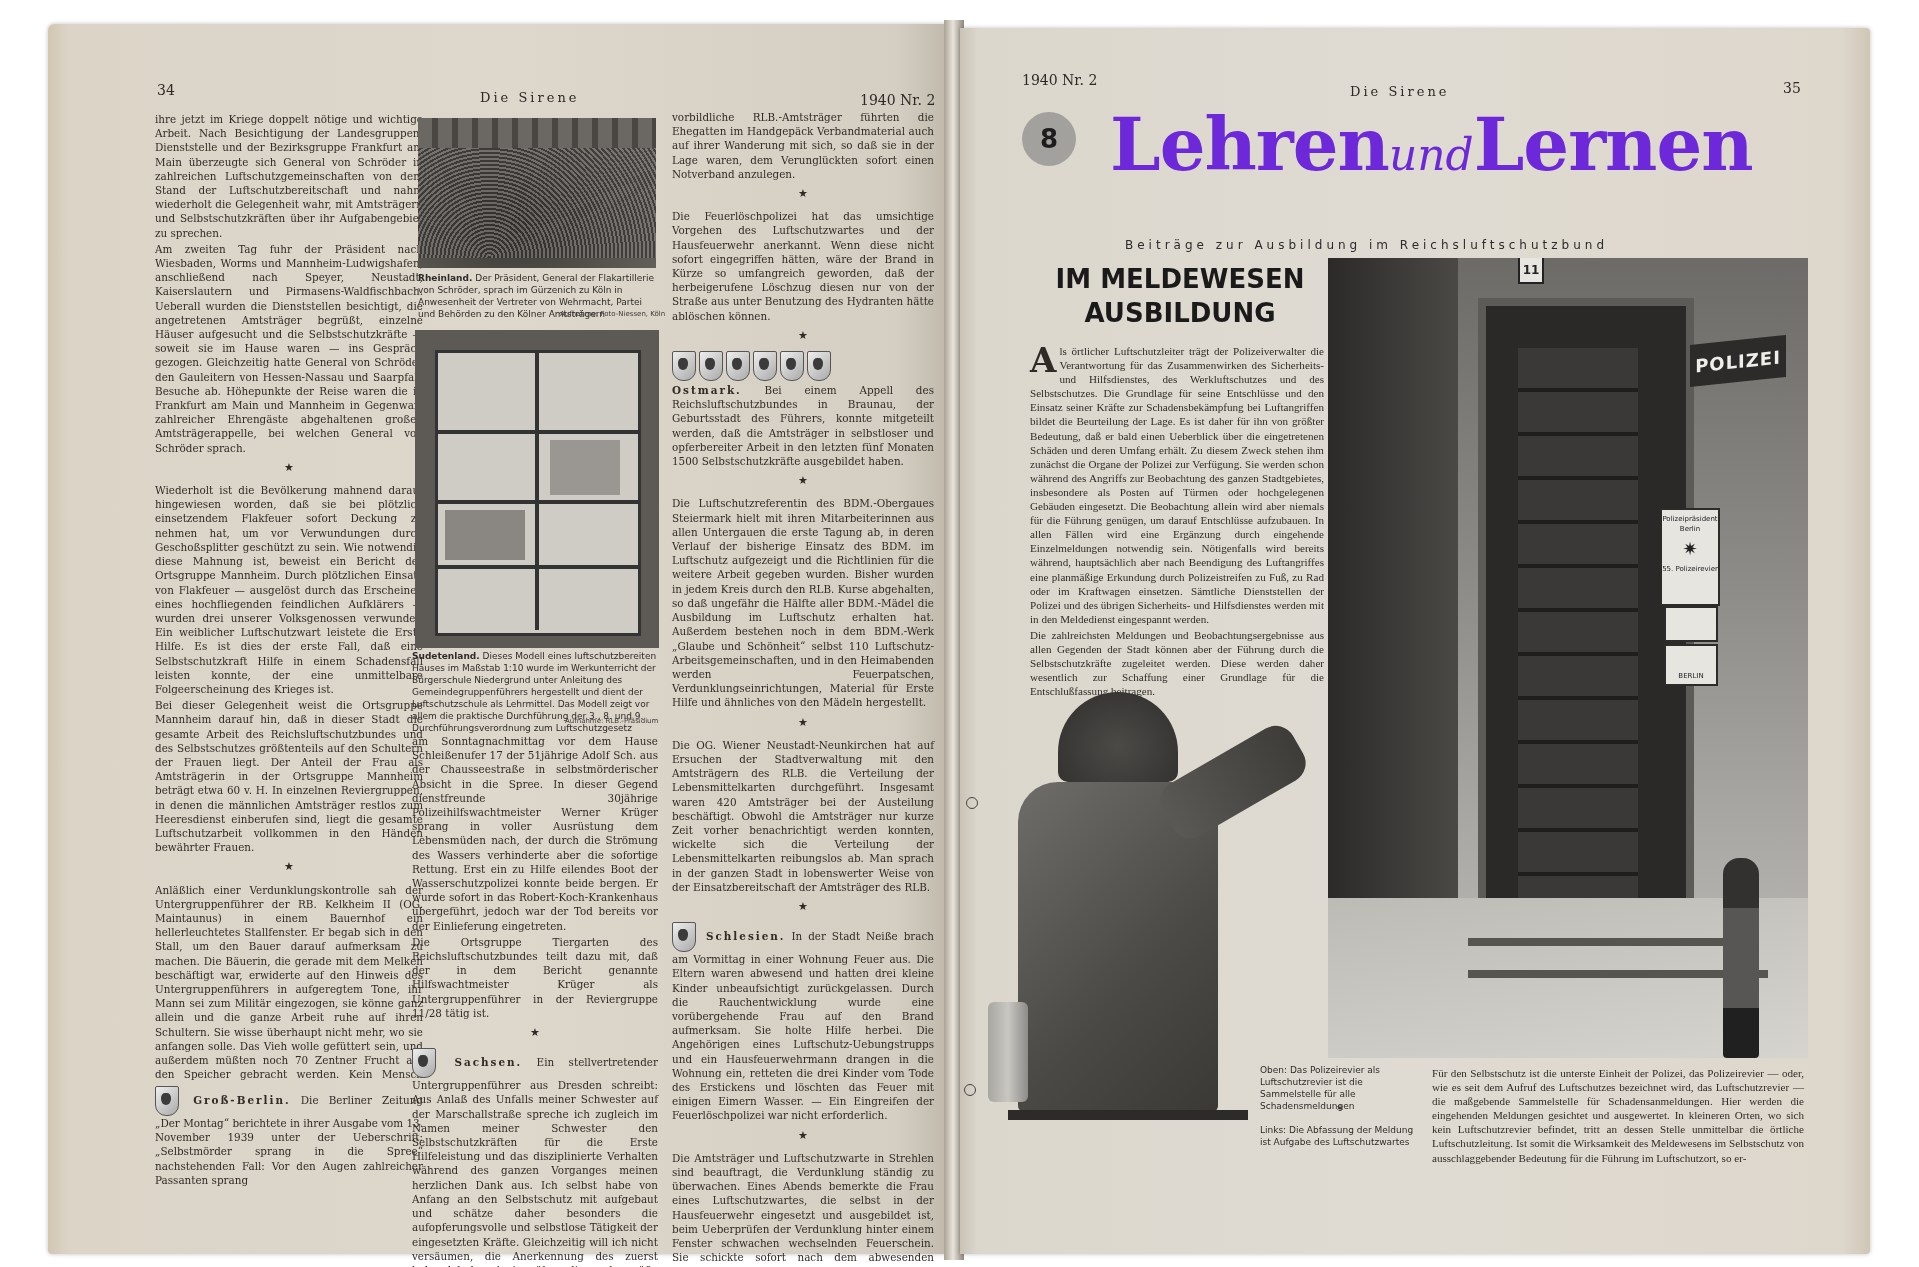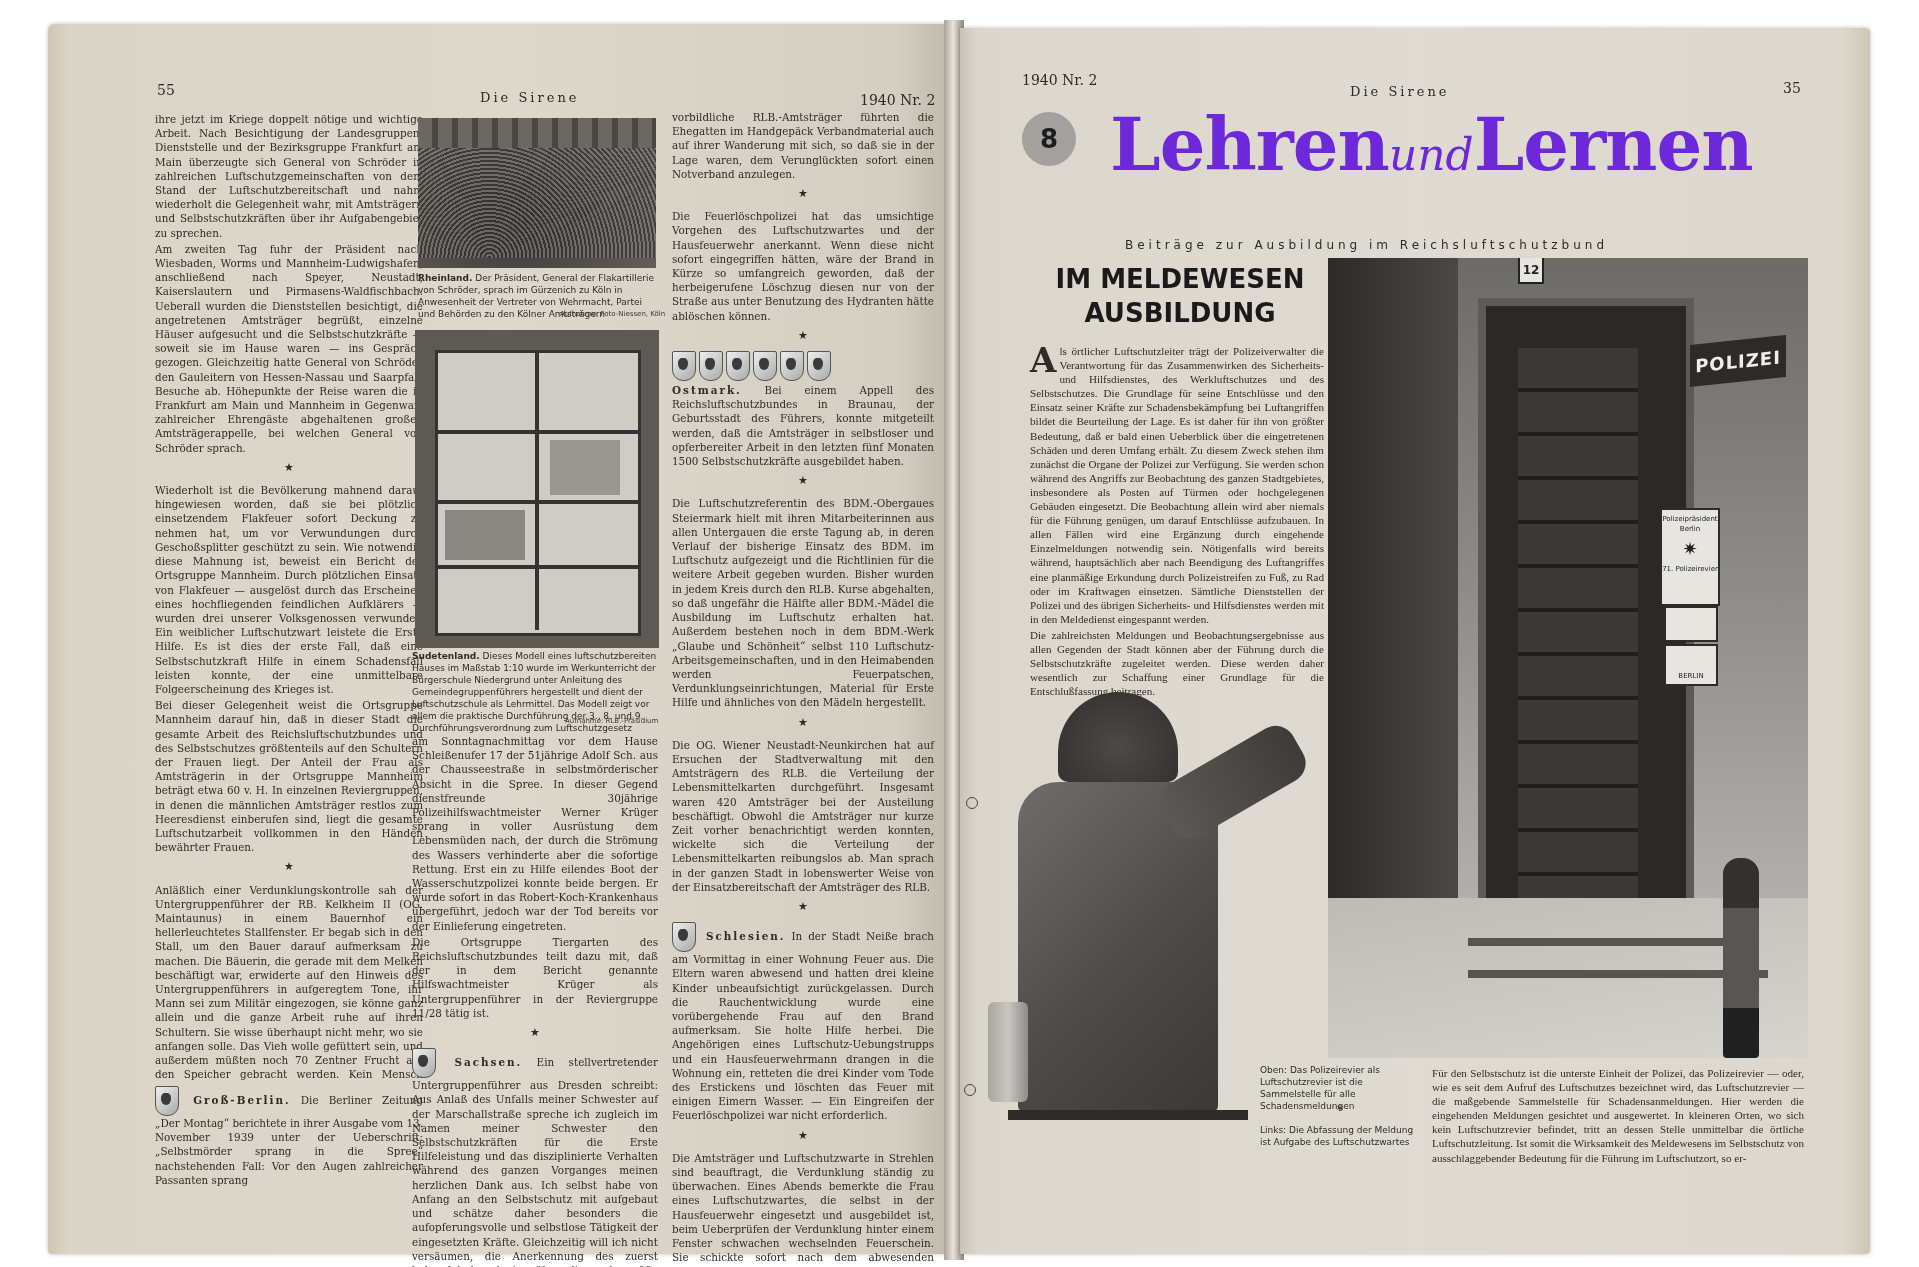--- a/index.html
+++ b/index.html
@@ -31,21 +31,21 @@
   .hole{position:absolute;width:10px;height:10px;border:1.5px solid #444;border-radius:50%;}
   .polizei-sign{position:absolute;background:#2c2b29;color:#f0eee9;font-family:"DejaVu Sans",sans-serif;font-weight:bold;font-size:18px;letter-spacing:1px;display:flex;align-items:center;justify-content:center;transform:skewY(-6deg);}
   .plaque{position:absolute;background:#e7e5e0;border:2px solid #2c2b29;font-family:"DejaVu Sans",sans-serif;font-size:7px;color:#222;text-align:center;}
 </style>
 </head>
 <body>
 
 <div id="left-page" class="page"></div>
 <div id="gutter"></div>
 
-<span class="folio" style="left:157px;top:82px;">55</span>
+<span class="folio" style="left:157px;top:82px;">34</span>
 <span class="running" style="left:480px;top:90px;">Die Sirene</span>
 <span class="folio" style="left:860px;top:92px;">1940 Nr. 2</span>
 
 <div class="col" style="left:155px;top:112px;width:268px;height:970px;overflow:hidden;">
   <p>ihre jetzt im Kriege doppelt nötige und wichtige Arbeit. Nach Besichtigung der Landesgruppen-Dienststelle und der Bezirksgruppe Frankfurt am Main überzeugte sich General von Schröder in zahlreichen Luftschutzgemeinschaften von dem Stand der Luftschutzbereitschaft und nahm wiederholt die Gelegenheit wahr, mit Amtsträgern und Selbstschutzkräften über ihr Aufgabengebiet zu sprechen.</p>
   <p>Am zweiten Tag fuhr der Präsident nach Wiesbaden, Worms und Mannheim-Ludwigshafen, anschließend nach Speyer, Neustadt, Kaiserslautern und Pirmasens-Waldfischbach. Ueberall wurden die Dienststellen besichtigt, die angetretenen Amtsträger begrüßt, einzelne Häuser aufgesucht und die Selbstschutzkräfte — soweit sie im Hause waren — ins Gespräch gezogen. Gleichzeitig hatte General von Schröder den Gauleitern von Hessen-Nassau und Saarpfalz Besuche ab. Höhepunkte der Reise waren die in Frankfurt am Main und Mannheim in Gegenwart zahlreicher Ehrengäste abgehaltenen großen Amtsträgerappelle, bei welchen General von Schröder sprach.</p>
   <div class="star">★</div>
   <p>Wiederholt ist die Bevölkerung mahnend darauf hingewiesen worden, daß sie bei plötzlich einsetzendem Flakfeuer sofort Deckung zu nehmen hat, um vor Verwundungen durch Geschoßsplitter geschützt zu sein. Wie notwendig diese Mahnung ist, beweist ein Bericht der Ortsgruppe Mannheim. Durch plötzlichen Einsatz von Flakfeuer — ausgelöst durch das Erscheinen eines hochfliegenden feindlichen Aufklärers — wurden drei unserer Volksgenossen verwundet. Ein weiblicher Luftschutzwart leistete die Erste Hilfe. Es ist dies der erste Fall, daß eine Selbstschutzkraft Hilfe in einem Schadensfall leisten konnte, der eine unmittelbare Folgeerscheinung des Krieges ist.</p>
   <p>Bei dieser Gelegenheit weist die Ortsgruppe Mannheim darauf hin, daß in dieser Stadt die gesamte Arbeit des Reichsluftschutzbundes und des Selbstschutzes größtenteils auf den Schultern der Frauen liegt. Der Anteil der Frau als Amtsträgerin in der Ortsgruppe Mannheim beträgt etwa 60 v. H. In einzelnen Reviergruppen, in denen die männlichen Amtsträger restlos zum Heeresdienst einberufen sind, liegt die gesamte Luftschutzarbeit vollkommen in den Händen bewährter Frauen.</p>
   <div class="star">★</div>
@@ -153,26 +153,26 @@
 </div>
 
 <div class="photo" style="left:1328px;top:258px;width:480px;height:800px;background:linear-gradient(180deg,#6d6b68 0%,#8d8b87 40%,#a9a7a3 70%,#c2c0bc 100%);">
   <div style="position:absolute;left:0;top:0;width:130px;height:800px;background:linear-gradient(90deg,#2b2a28,#4b4946);"></div>
   <div style="position:absolute;left:150px;top:40px;width:200px;height:640px;background:#2a2927;border:8px solid #5d5b58;"></div>
   <div style="position:absolute;left:190px;top:90px;width:120px;height:560px;background:repeating-linear-gradient(180deg,#3a3937 0 40px,#1f1e1d 40px 44px);"></div>
   <div style="position:absolute;left:0;top:640px;width:480px;height:160px;background:linear-gradient(170deg,#bdbbb6,#d6d4cf);"></div>
   <div style="position:absolute;left:140px;top:680px;width:280px;height:8px;background:#57554f;"></div>
   <div style="position:absolute;left:140px;top:712px;width:300px;height:8px;background:#57554f;"></div>
   <div style="position:absolute;left:395px;top:600px;width:36px;height:200px;background:linear-gradient(180deg,#323130 0 25%,#585654 25% 75%,#202020 75%);border-radius:16px 16px 4px 4px;"></div>
-  <div style="position:absolute;left:190px;top:-2px;width:22px;height:24px;background:#e7e5e0;border:2px solid #222;font-family:'DejaVu Sans',sans-serif;font-size:12px;font-weight:bold;text-align:center;line-height:24px;color:#222;">12</div>
+  <div style="position:absolute;left:190px;top:-2px;width:22px;height:24px;background:#e7e5e0;border:2px solid #222;font-family:'DejaVu Sans',sans-serif;font-size:12px;font-weight:bold;text-align:center;line-height:24px;color:#222;">11</div>
   <div class="plaque" style="left:332px;top:250px;width:56px;height:90px;padding-top:4px;line-height:10px;">
     <div>Polizeipräsident</div>
     <div>Berlin</div>
     <div style="font-size:18px;line-height:30px;">✷</div>
-    <div>71. Polizeirevier</div>
+    <div>55. Polizeirevier</div>
   </div>
   <div class="plaque" style="left:336px;top:348px;width:50px;height:32px;"></div>
   <div class="plaque" style="left:336px;top:386px;width:50px;height:38px;line-height:60px;">BERLIN</div>
 </div>
 <div class="polizei-sign" style="left:1690px;top:340px;width:96px;height:42px;">POLIZEI</div>
 
 <div class="photo" style="left:978px;top:692px;width:330px;height:470px;background:transparent;">
   <div style="position:absolute;left:80px;top:0;width:120px;height:90px;background:radial-gradient(ellipse at 50% 60%,#4c4a47,#2f2e2c);border-radius:60px 60px 10px 10px;"></div>
   <div style="position:absolute;left:40px;top:90px;width:200px;height:330px;background:linear-gradient(135deg,#6f6d69,#4b4946 60%,#3a3936);border-radius:40px 40px 6px 6px;"></div>
   <div style="position:absolute;left:180px;top:60px;width:150px;height:60px;background:linear-gradient(90deg,#5b5956,#3d3c39);border-radius:20px;transform:rotate(-30deg);"></div>

